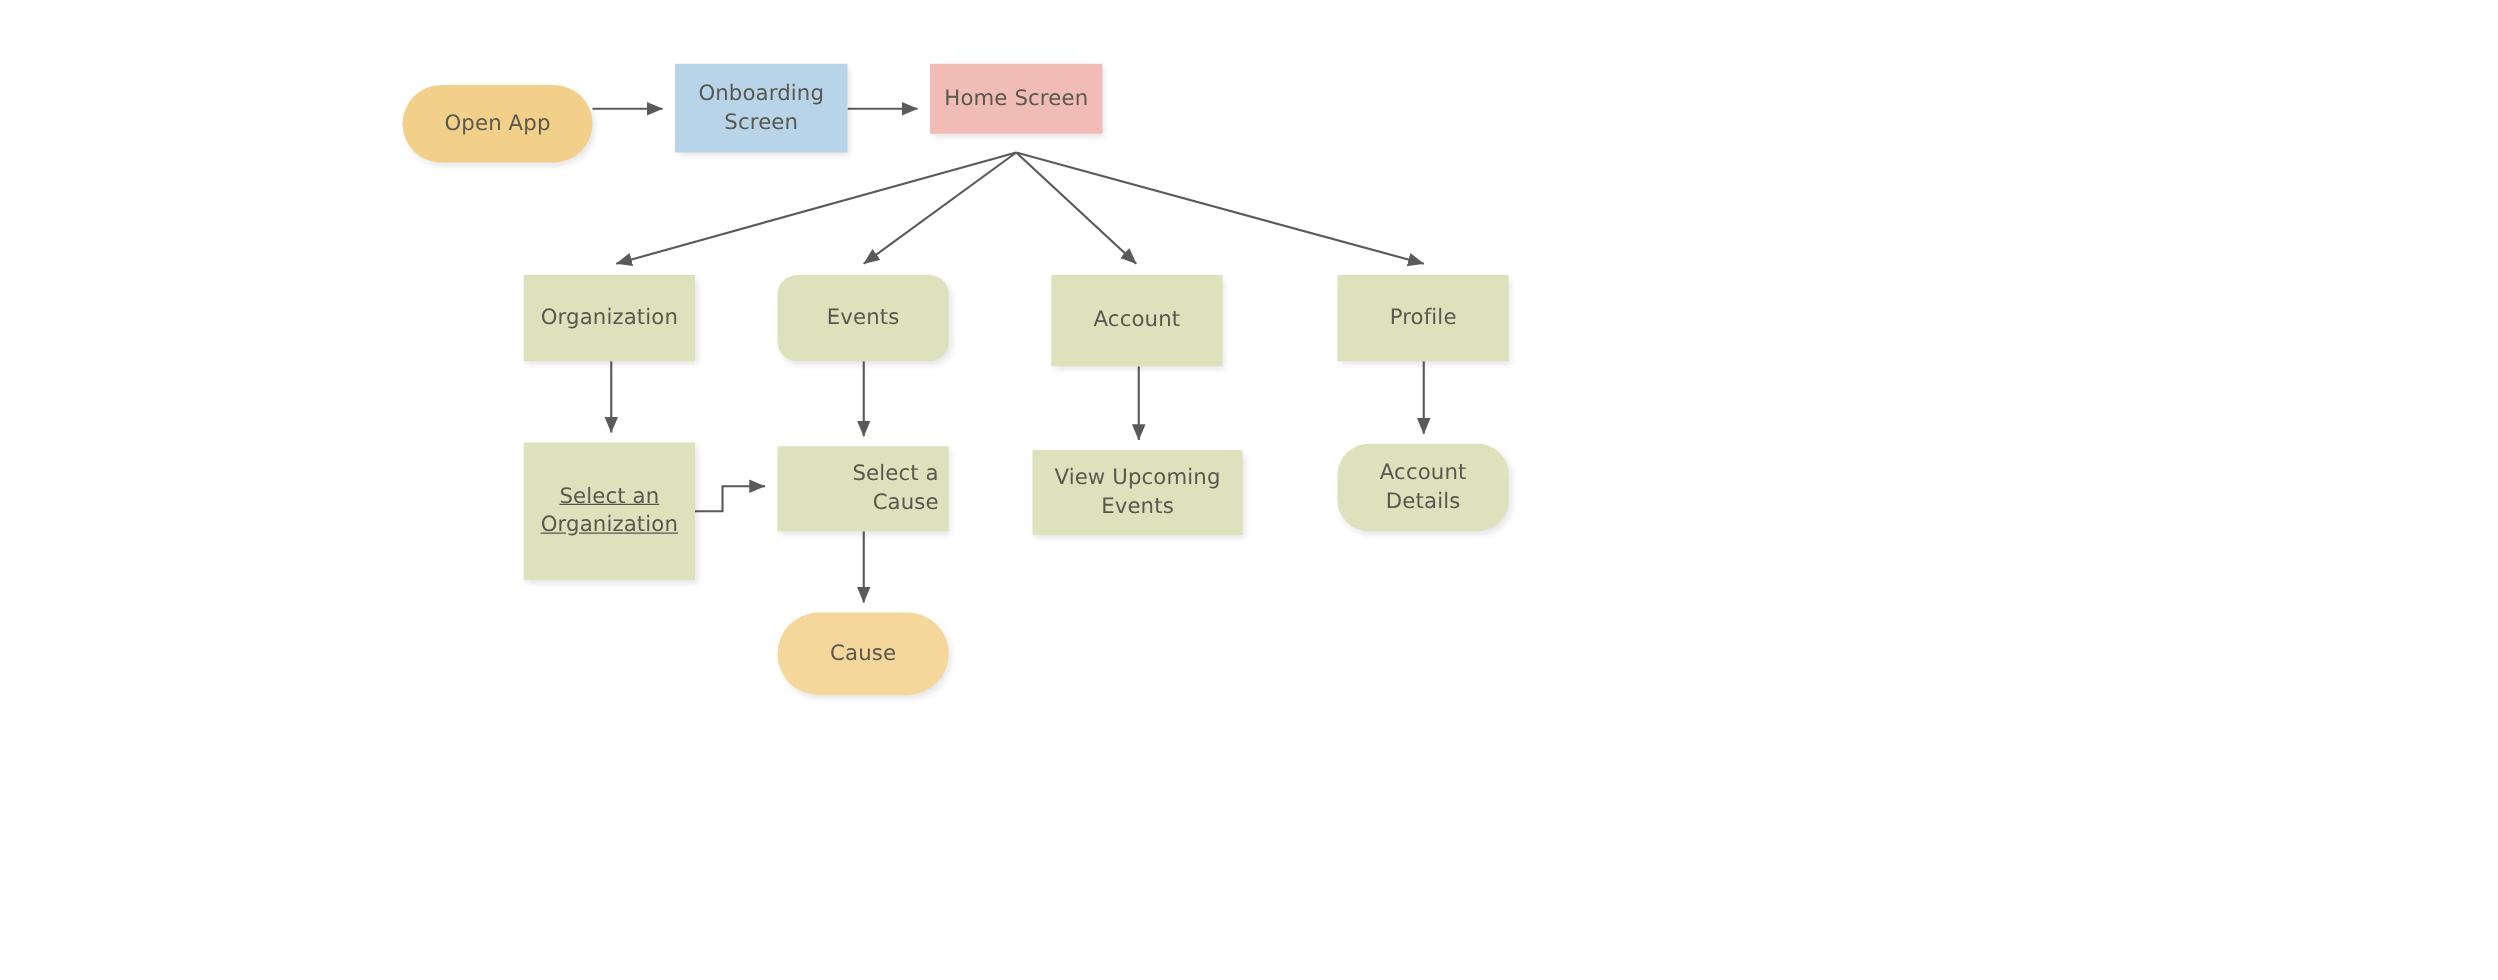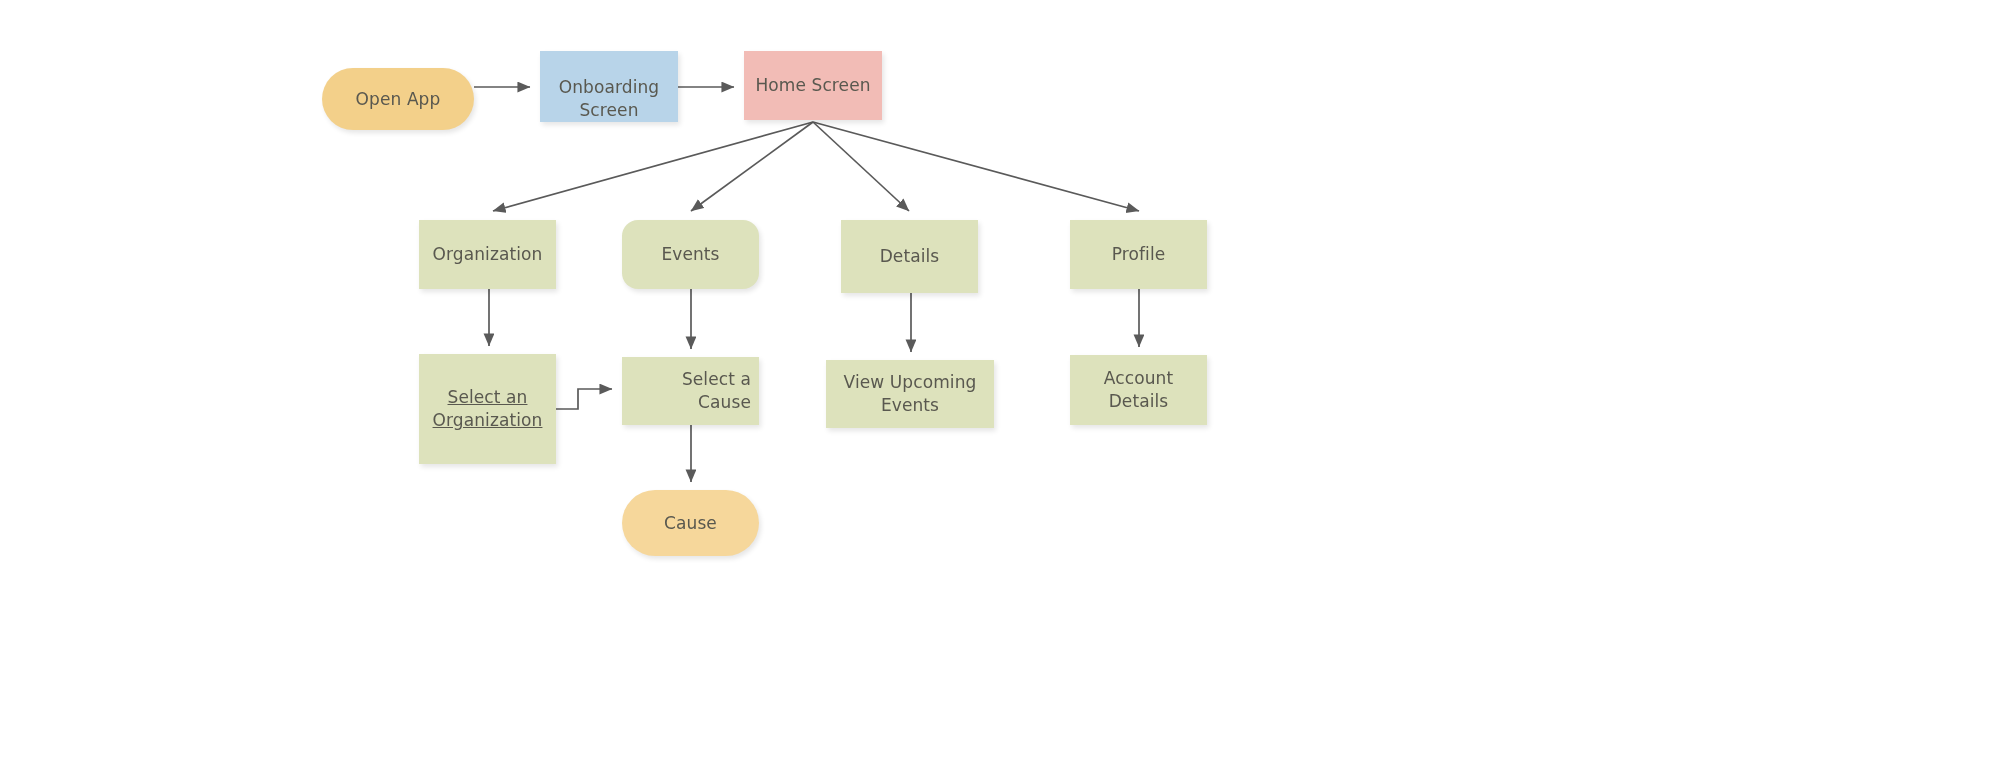--- a/index.html
+++ b/index.html
@@ -81,58 +81,58 @@
       <path d="M556,409 L578,409 L578,389 L612,389" marker-end="url(#arrowhead)"></path>
 
       <line x1="691" y1="425" x2="691" y2="482" marker-end="url(#arrowhead)"></line>
     </g>
   </svg>
 
   <div class="node start" style="left:322px; top:68px; width:152px; height:62px; background:#f3d08a;">
     <span class="node-label">Open App</span>
   </div>
 
-  <div class="node" style="left:540px; top:51px; width:138px; height:71px; background:#b8d4e9;align-items:flex-end;">
+  <div class="node" style="left:540px; top:51px; width:138px; height:71px; background:#b8d4e9;">
     <span class="node-label">Onboarding Screen</span>
   </div>
 
-  <div class="node" style="left:744px; top:51px; width:138px; height:69px; background:#f2bcb6;">
+  <div class="node" style="left:744px; top:51px; width:138px; height:56px; background:#f2bcb6;">
     <span class="node-label">Home Screen</span>
   </div>
 
   <div class="node" style="left:419px; top:220px; width:137px; height:69px; background:#dde2bc;">
     <span class="node-label">Organization</span>
   </div>
 
   <div class="node" style="left:622px; top:220px; width:137px; height:69px; background:#dde2bc;border-radius:16px;">
     <span class="node-label">Events</span>
   </div>
 
   <div class="node" style="left:841px; top:220px; width:137px; height:73px; background:#dde2bc;">
-    <span class="node-label">Details</span>
+    <span class="node-label">Account</span>
   </div>
 
   <div class="node" style="left:1070px; top:220px; width:137px; height:69px; background:#dde2bc;">
     <span class="node-label">Profile</span>
   </div>
 
   <div class="node" style="left:419px; top:354px; width:137px; height:110px; background:#dde2bc;text-decoration:underline;">
     <span class="node-label">Select an
 Organization</span>
   </div>
 
   <div class="node" style="left:622px; top:357px; width:137px; height:68px; background:#dde2bc;text-align:right;">
     <span class="node-label">Select a Cause</span>
   </div>
 
   <div class="node" style="left:826px; top:360px; width:168px; height:68px; background:#dde2bc;">
     <span class="node-label">View Upcoming Events</span>
   </div>
 
-  <div class="node" style="left:1070px; top:355px; width:137px; height:70px; background:#dde2bc;">
+  <div class="node" style="left:1070px; top:355px; width:137px; height:70px; background:#dde2bc;border-radius:25px;">
     <span class="node-label">Account Details</span>
   </div>
 
   <div class="node terminal" style="left:622px; top:490px; width:137px; height:66px; background:#f6d79b;">
     <span class="node-label">Cause</span>
   </div>
 
 </div>
 
 </body></html>

